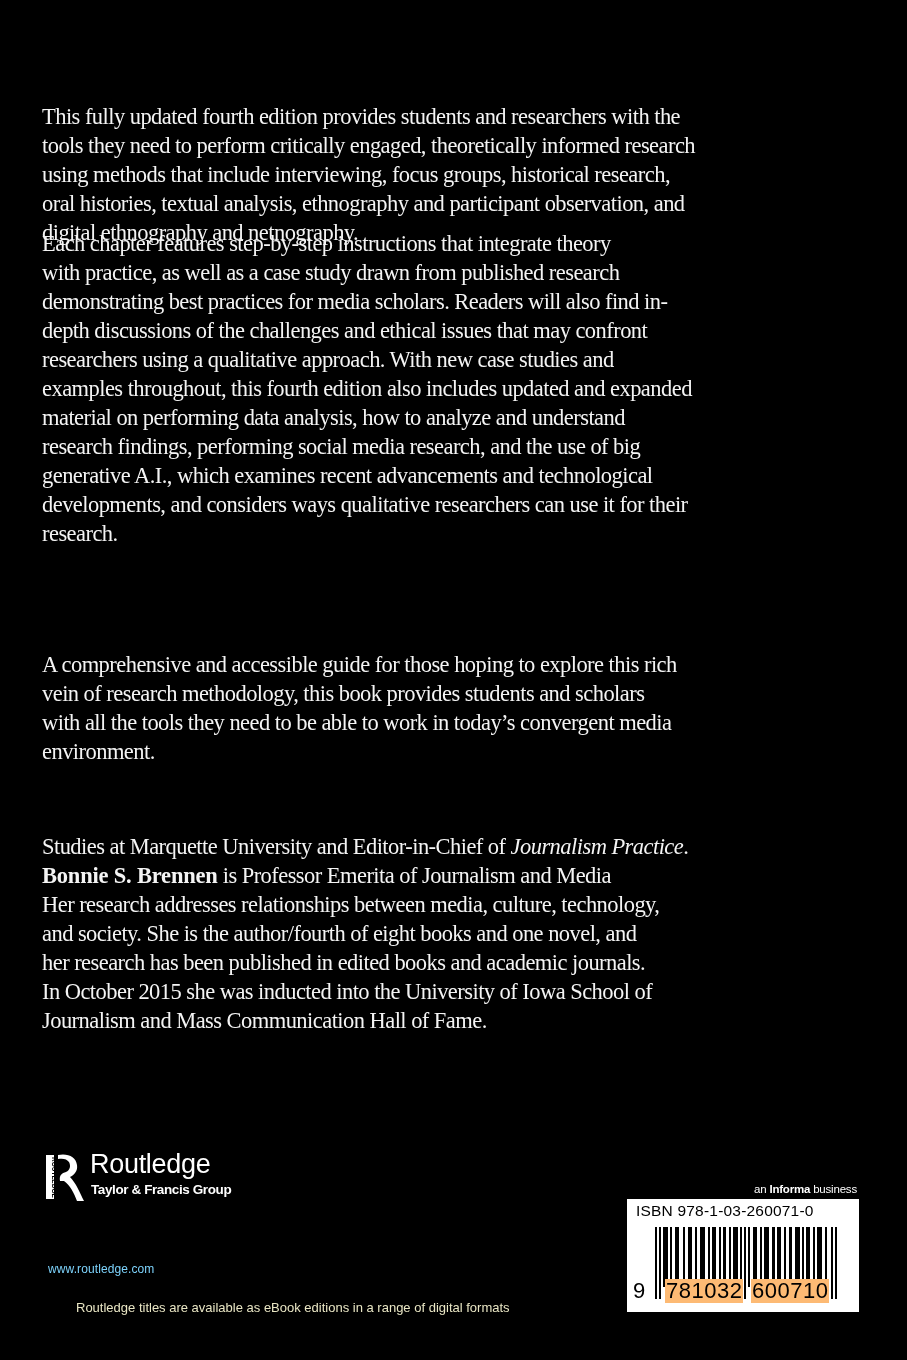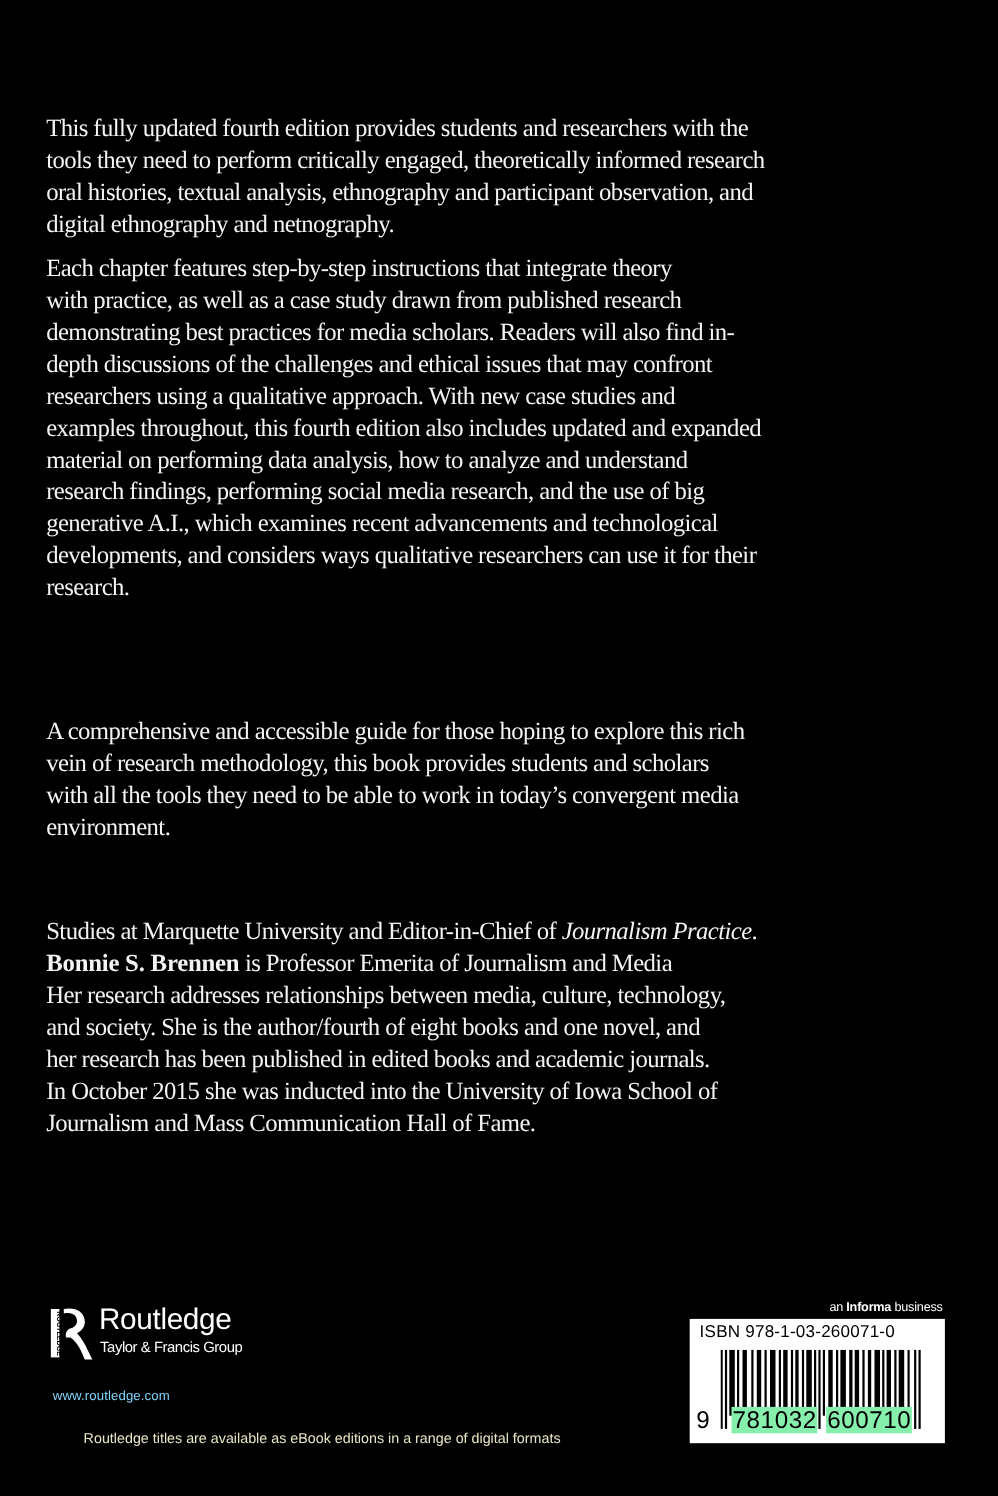--- a/index.html
+++ b/index.html
@@ -14,43 +14,44 @@
       color: #f4f4f4; margin: 0;
     }
     .line { display: block; white-space: nowrap; }
     #p1 { top: 102px; }
     #p2 { top: 229px; }
     #p3 { top: 650px; }
     #bio { top: 832px; }
     .bold { font-weight: bold; letter-spacing: -0.2px; }
     .ital { font-style: italic; }
 
-    .logo { position: absolute; left: 46px; top: 1188px; width: 200px; height: 50px; }
+    .logo { position: absolute; left: 46px; top: 1153px; width: 200px; height: 50px; }
     .logo-mark { position: absolute; left: 0; top: 0; width: 40px; height: 50px; }
     .logo-name { position: absolute; left: 44px; top: -4px; font-size: 27px; color: #ffffff; letter-spacing: -0.3px; }
-    .logo-group { position: absolute; left: 45px; top: 29px; font-size: 13.5px; color: #ffffff; font-weight: normal; letter-spacing: -0.4px; white-space: nowrap; }
+    .logo-group { position: absolute; left: 45px; top: 29px; font-size: 13.5px; color: #ffffff; font-weight: bold; letter-spacing: -0.4px; white-space: nowrap; }
     .url { position: absolute; left: 48px; top: 1262px; font-size: 12px; color: #7dd3fc; letter-spacing: 0.1px; }
     .ebook { position: absolute; left: 48px; top: 1300px; font-family: "Liberation Sans Narrow", "Liberation Sans", sans-serif; font-size: 13px; color: #e9e6c4; letter-spacing: 0px; white-space: nowrap; margin-left: 28px; }
 
     .informa { position: absolute; left: 754px; top: 1183px; font-size: 11.5px; color: #ffffff; white-space: nowrap; letter-spacing: -0.2px; }
     .informa b { font-weight: bold; }
     .barcode-box { position: absolute; left: 627px; top: 1199px; width: 232px; height: 113px; background: #ffffff; }
     .isbn-text { position: absolute; left: 9px; top: 3px; font-size: 15.5px; color: #000; letter-spacing: 0.2px; white-space: nowrap; }
     .bars { position: absolute; left: 28px; top: 28px; width: 184px; height: 72px; }
-    .digits { position: absolute; top: 80px; font-size: 22px; color: #000; background: #86efac; letter-spacing: 0.5px; line-height: 24px; }
+    .digits { position: absolute; top: 80px; font-size: 22px; color: #000; background: #fdba74; letter-spacing: 0.5px; line-height: 24px; }
     .d-first { left: 6px; background: transparent; }
     .d-left { left: 38px; padding: 0 1px; }
     .d-right { left: 124px; padding: 0 1px; }
   </style>
 </head>
 <body>
 
 <div id="p1" class="para">
   <span class="line">This fully updated fourth edition provides students and researchers with the</span>
   <span class="line">tools they need to perform critically engaged, theoretically informed research</span>
+  <span class="line">using methods that include interviewing, focus groups, historical research,</span>
   <span class="line">oral histories, textual analysis, ethnography and participant observation, and</span>
   <span class="line">digital ethnography and netnography.</span>
 </div>
 
 <div id="p2" class="para">
   <span class="line">Each chapter features step-by-step instructions that integrate theory</span>
   <span class="line">with practice, as well as a case study drawn from published research</span>
   <span class="line">demonstrating best practices for media scholars. Readers will also find in-</span>
   <span class="line">depth discussions of the challenges and ethical issues that may confront</span>
   <span class="line">researchers using a qualitative approach. With new case studies and</span>

